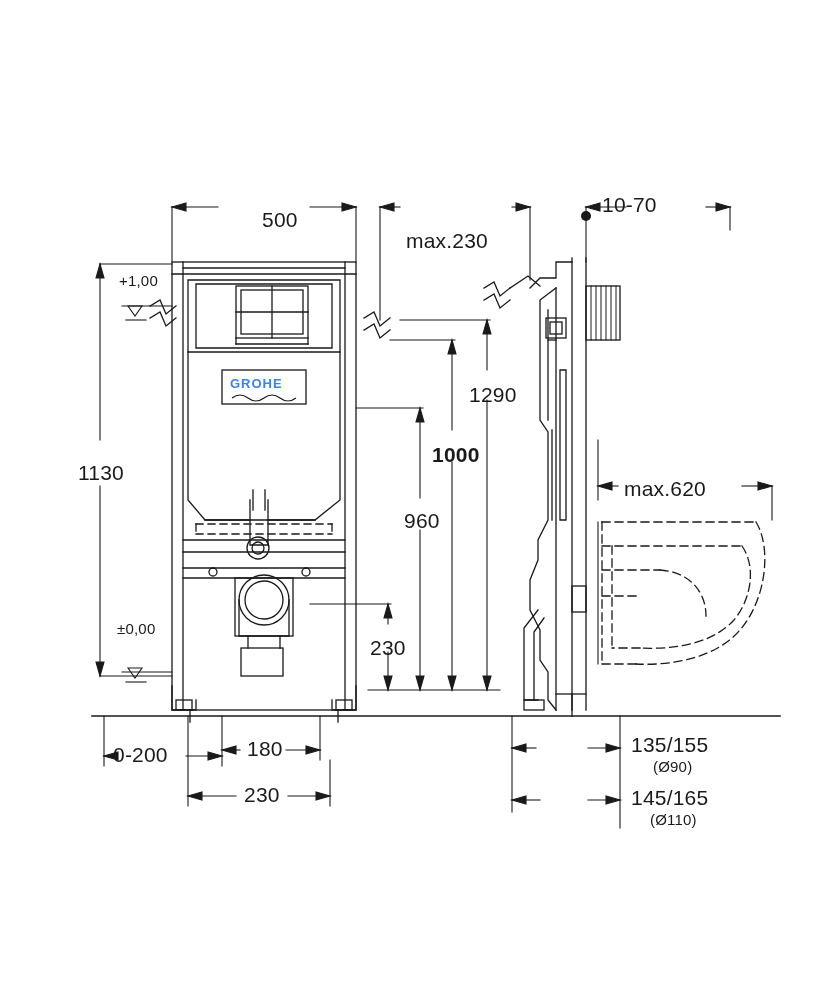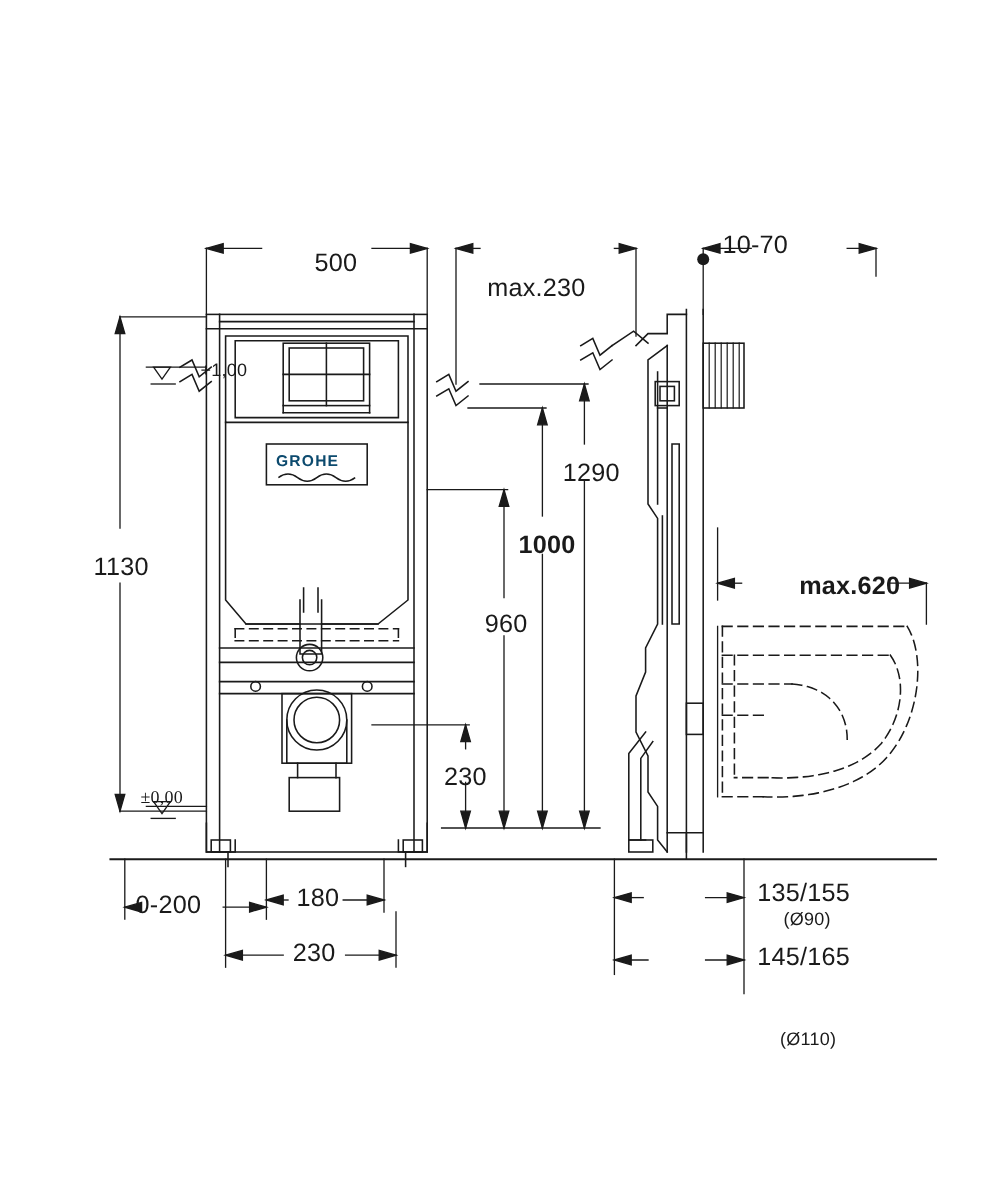--- a/index.html
+++ b/index.html
@@ -34,21 +34,21 @@
   }
   .dim-label.small {
     font-size: 15px;
   }
   .brand {
     position: absolute;
     font-family: "Liberation Sans", sans-serif;
     font-weight: bold;
     font-size: 13px;
     letter-spacing: 1px;
-    color: #0c4a6e;
+    color: #3b82f6;
   }
 </style>
 </head>
 <body>
 
 <div id="canvas">
 
   <svg id="drawing" viewBox="0 0 834 1000" xmlns="http://www.w3.org/2000/svg">
     <g stroke="#1a1a1a" fill="none" stroke-width="1.3" stroke-linecap="square">
 
@@ -290,28 +290,28 @@
 
   <div class="brand" style="left:230px; top:376px;">GROHE</div>
   <svg style="position:absolute; left:230px; top:392px;" width="68" height="10" xmlns="http://www.w3.org/2000/svg">
     <path d="M2 6 Q 10 0, 18 6 T 34 6 T 50 6 T 66 6" stroke="#1a1a1a" fill="none" stroke-width="1.2"></path>
   </svg>
 
   <div class="dim-label" style="left:245px; top:208px;margin-left:17px;">500</div>
   <div class="dim-label" style="left:406px; top:193px;margin-top:36px;">max.230</div>
   <div class="dim-label" style="left:602px; top:193px;">10-70</div>
   <div class="dim-label" style="left:78px; top:461px;">1130</div>
-  <div class="dim-label small" style="left:119px; top:300px;margin-left:48px;">+1,00</div>
-  <div class="dim-label small" style="left:117px; top:657px;font-family:Liberation Serif, serif;">±0,00</div>
+  <div class="dim-label small" style="left:119px; top:272px;">+1,00</div>
+  <div class="dim-label small" style="left:117px; top:620px;">±0,00</div>
   <div class="dim-label" style="left:469px; top:383px;">1290</div>
   <div class="dim-label" style="left:432px; top:443px;font-weight:bold;">1000</div>
   <div class="dim-label" style="left:404px; top:509px;">960</div>
   <div class="dim-label" style="left:370px; top:636px;">230</div>
-  <div class="dim-label" style="left:666px; top:477px;font-weight:bold;">max.620</div>
+  <div class="dim-label" style="left:624px; top:477px;">max.620</div>
   <div class="dim-label" style="left:113px; top:743px;">0-200</div>
   <div class="dim-label" style="left:247px; top:737px;">180</div>
   <div class="dim-label" style="left:244px; top:783px;">230</div>
   <div class="dim-label" style="left:631px; top:733px;">135/155</div>
   <div class="dim-label small" style="left:653px; top:758px;">(Ø90)</div>
   <div class="dim-label" style="left:631px; top:786px;">145/165</div>
-  <div class="dim-label small" style="left:650px; top:858px;">(Ø110)</div>
+  <div class="dim-label small" style="left:650px; top:811px;">(Ø110)</div>
 
 </div>
 
 </body></html>

